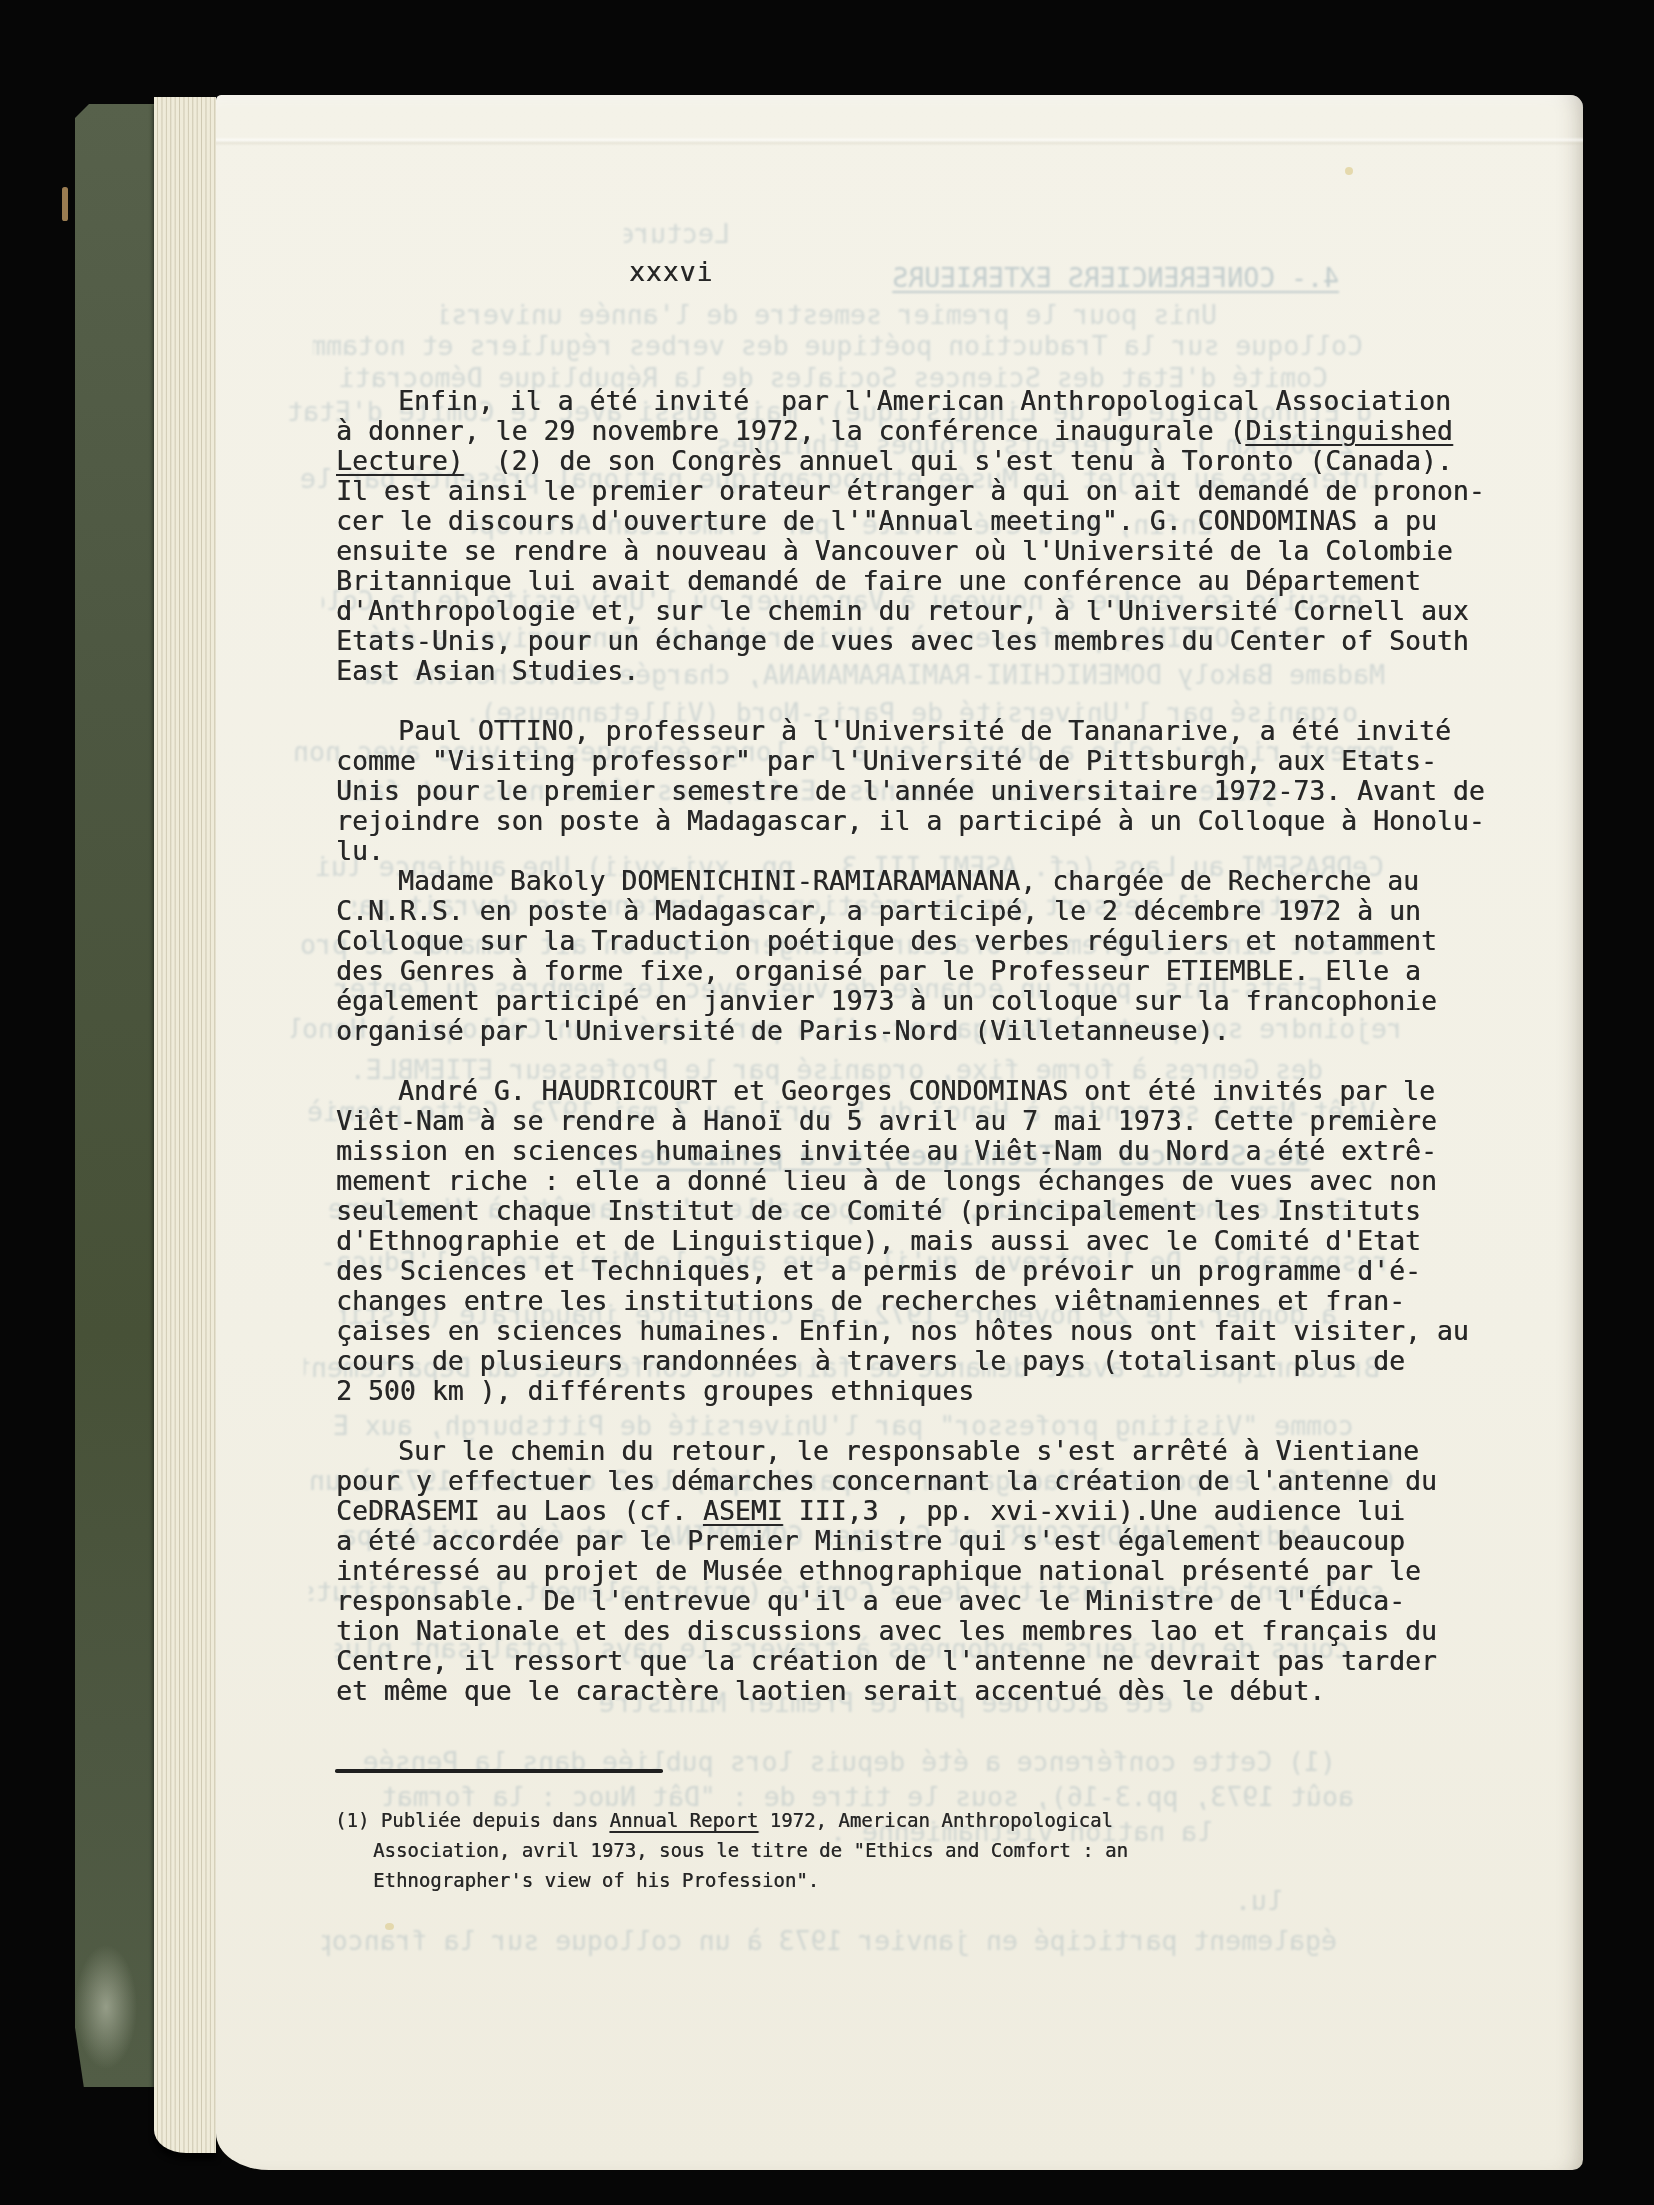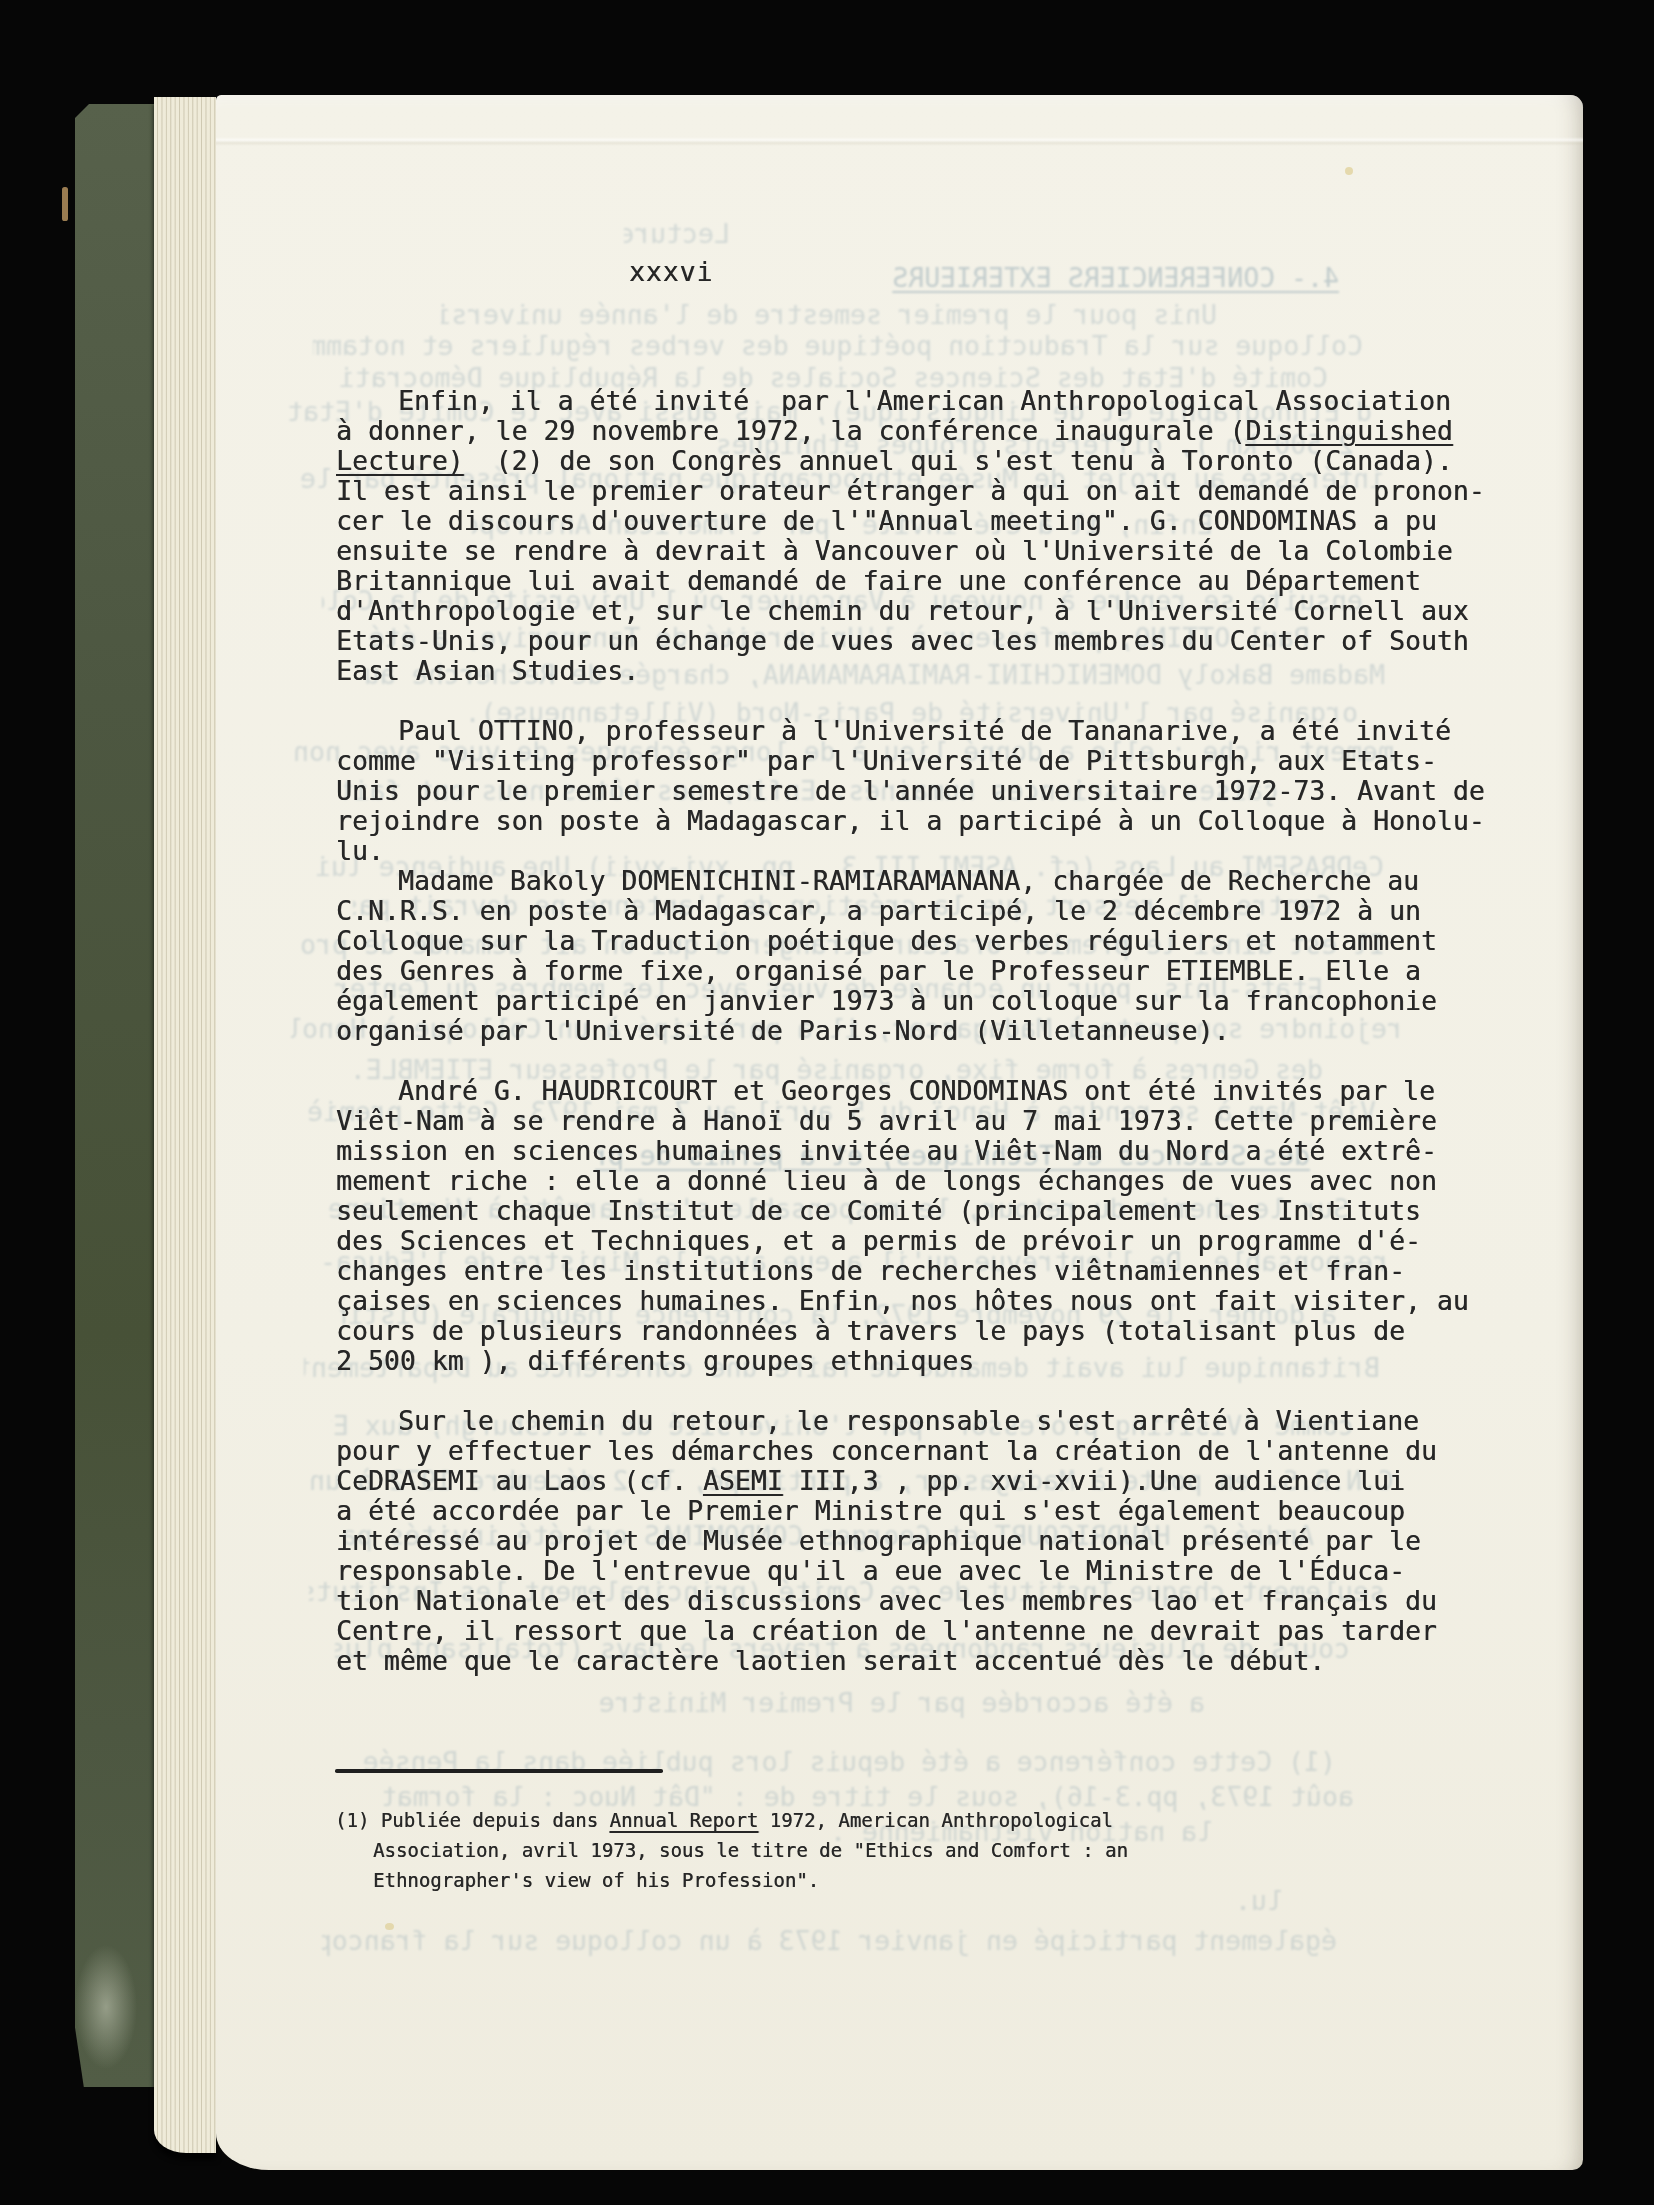--- a/index.html
+++ b/index.html
@@ -100,21 +100,21 @@
 
     <div class="page-number ink">xxxvi</div>
 
     <div class="text-col ink" id="body-text">
         <div class="par">
           <div class="line ind">Enfin, il a été invité  par l'American Anthropological Association</div>
           <div class="line">à donner, le 29 novembre 1972, la conférence inaugurale (<span class="u">Distinguished</span></div>
           <div class="line"><span class="u">Lecture)</span>  (2) de son Congrès annuel qui s'est tenu à Toronto (Canada).</div>
           <div class="line">Il est ainsi le premier orateur étranger à qui on ait demandé de pronon-</div>
           <div class="line">cer le discours d'ouverture de l'"Annual meeting". G. CONDOMINAS a pu</div>
-          <div class="line">ensuite se rendre à devrait à Vancouver où l'Université de la Colombie</div>
+          <div class="line">ensuite se rendre à nouveau à Vancouver où l'Université de la Colombie</div>
           <div class="line">Britannique lui avait demandé de faire une conférence au Département</div>
           <div class="line">d'Anthropologie et, sur le chemin du retour, à l'Université Cornell aux</div>
           <div class="line">Etats-Unis, pour un échange de vues avec les membres du Center of South</div>
           <div class="line">East Asian Studies.</div>
         </div>
         <div class="par tight">
           <div class="line ind">Paul OTTINO, professeur à l'Université de Tananarive, a été invité</div>
           <div class="line">comme "Visiting professor" par l'Université de Pittsburgh, aux Etats-</div>
           <div class="line">Unis pour le premier semestre de l'année universitaire 1972-73. Avant de</div>
           <div class="line">rejoindre son poste à Madagascar, il a participé à un Colloque à Honolu-</div>
@@ -127,20 +127,21 @@
           <div class="line">des Genres à forme fixe, organisé par le Professeur ETIEMBLE. Elle a</div>
           <div class="line">également participé en janvier 1973 à un colloque sur la francophonie</div>
           <div class="line">organisé par l'Université de Paris-Nord (Villetanneuse).</div>
         </div>
         <div class="par">
           <div class="line ind">André G. HAUDRICOURT et Georges CONDOMINAS ont été invités par le</div>
           <div class="line">Viêt-Nam à se rendre à Hanoï du 5 avril au 7 mai 1973. Cette première</div>
           <div class="line">mission en sciences humaines invitée au Viêt-Nam du Nord a été extrê-</div>
           <div class="line">mement riche : elle a donné lieu à de longs échanges de vues avec non</div>
           <div class="line">seulement chaque Institut de ce Comité (principalement les Instituts</div>
+          <div class="line">d'Ethnographie et de Linguistique), mais aussi avec le Comité d'Etat</div>
           <div class="line">des Sciences et Techniques, et a permis de prévoir un programme d'é-</div>
           <div class="line">changes entre les institutions de recherches viêtnamiennes et fran-</div>
           <div class="line">çaises en sciences humaines. Enfin, nos hôtes nous ont fait visiter, au</div>
           <div class="line">cours de plusieurs randonnées à travers le pays (totalisant plus de</div>
           <div class="line">2 500 km ), différents groupes ethniques</div>
         </div>
         <div class="par">
           <div class="line ind">Sur le chemin du retour, le responsable s'est arrêté à Vientiane</div>
           <div class="line">pour y effectuer les démarches concernant la création de l'antenne du</div>
           <div class="line">CeDRASEMI au Laos (cf. <span class="u">ASEMI</span> III,3 , pp. xvi-xvii).Une audience lui</div>

